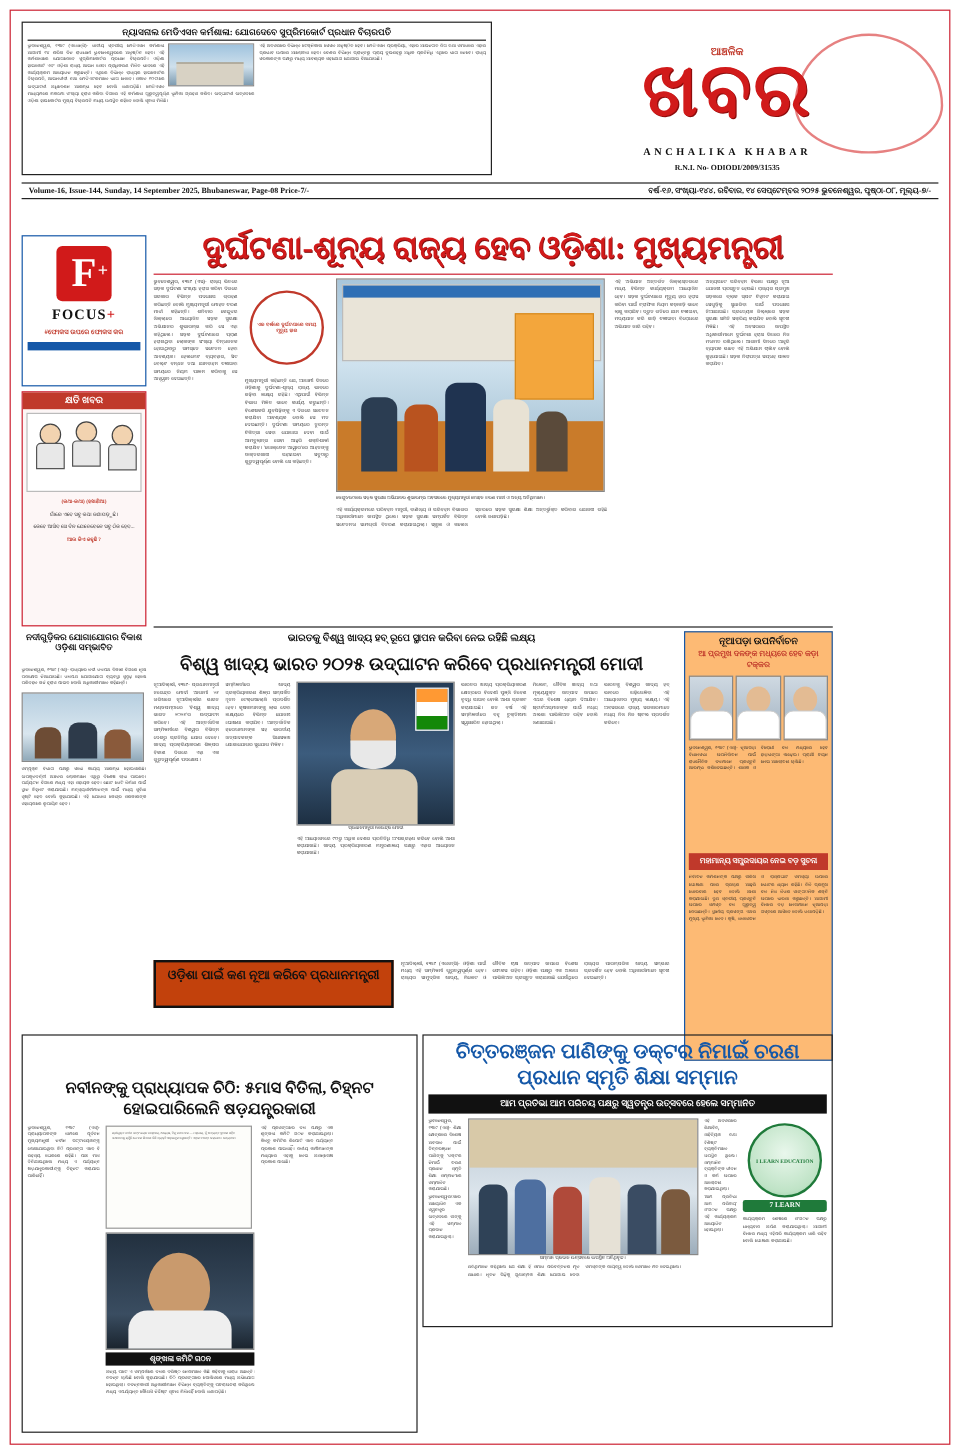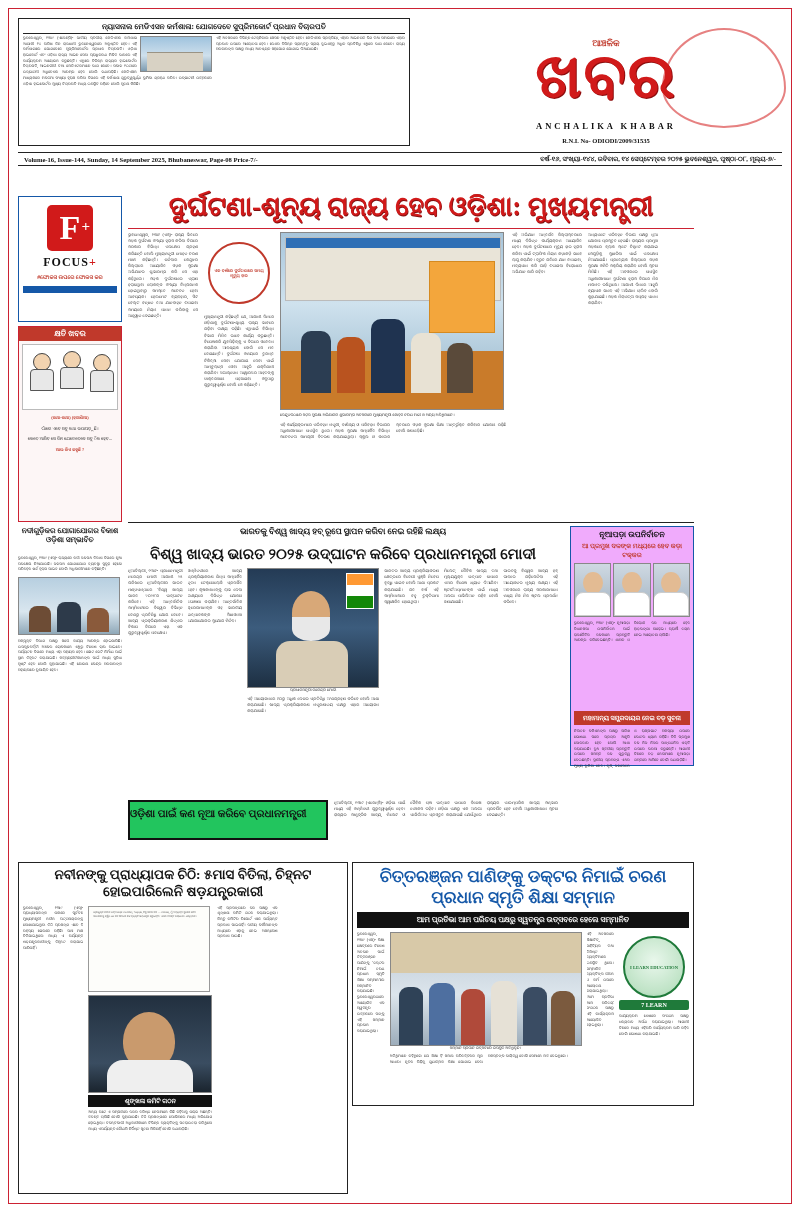--- a/index.html
+++ b/index.html
@@ -186,45 +186,45 @@
     width:130px;height:118px;border:1px solid #888;overflow:hidden;position:relative;
     background:linear-gradient(180deg,#243b55 0%,#3c5c7d 50%,#1d2f42 100%);
   }
   .modi-flag{position:absolute;right:4px;top:4px;width:26px;height:34px;
     background:linear-gradient(180deg,#ff9933 33%,#fff 33%,#fff 66%,#138808 66%);border:1px solid #fff;}
   .modi-head{position:absolute;left:44px;top:22px;width:38px;height:44px;border-radius:50% 50% 45% 45%;background:#d8a878;}
   .modi-beard{position:absolute;left:44px;top:48px;width:38px;height:24px;border-radius:0 0 50% 50%;background:#e8e8e8;}
   .modi-body{position:absolute;left:28px;bottom:0;width:72px;height:46px;background:#d9cdb6;border-radius:14px 14px 0 0;}
   .ribbon{
     position:absolute;left:128px;top:800px;width:200px;height:40px;
-    border:2px solid #111;box-sizing:border-box;text-align:left;
-    font-size:10.5px;font-weight:bold;line-height:1.25;padding-top:5px;background:#22c55e;
+    border:2px solid #111;box-sizing:border-box;text-align:center;
+    font-size:10.5px;font-weight:bold;line-height:1.25;padding-top:5px;background:#c2410c;
   }
   
   .rbox{
-    position:absolute;left:570px;top:526px;width:124px;height:240px;
-    border:1px solid #1558a8;box-sizing:border-box;background:#f0abfc;padding:3px;
+    position:absolute;left:570px;top:526px;width:124px;height:358px;
+    border:1px solid #1558a8;box-sizing:border-box;background:#fdba74;padding:3px;
   }
   .rbox-h1{font-size:8px;font-weight:bold;text-align:center;color:#111;}
   .rbox-h2{font-size:6.6px;font-weight:bold;text-align:center;color:#c0392b;margin-top:2px;line-height:1.3;}
   .rbox-photos{display:flex;gap:2px;margin:4px 0;}
   .rb-ph{flex:1;height:52px;border:1px solid #888;background:linear-gradient(180deg,#cfd9e2,#9fb0bf);position:relative;overflow:hidden;}
   .rb-ph .h{position:absolute;left:50%;transform:translateX(-50%);top:8px;width:20px;height:22px;border-radius:50%;background:#e3bb93;}
   .rb-ph .b{position:absolute;left:50%;transform:translateX(-50%);bottom:0;width:34px;height:22px;background:#fff;border-radius:8px 8px 0 0;border:1px solid #ccc;}
   .rbox-sub{
     background:#c0392b;color:#fff;font-size:6.4px;font-weight:bold;text-align:center;
     padding:3px 2px;margin:4px 0;line-height:1.3;
   }
   
   .bl{
     position:absolute;left:18px;top:862px;width:330px;height:332px;
     border:1px solid #222;box-sizing:border-box;padding:4px;
   }
   .bl-head{
-    font-size:13.5px;font-weight:bold;text-align:center;line-height:1.25;color:#111;
+    font-size:13.5px;font-weight:bold;text-align:center;line-height:1.25;color:#111;margin-top:32px;
   }
   .bl-cols{display:flex;gap:5px;margin-top:5px;height:286px;}
   .bl-c{width:62px;}
   .bl-photo{
     width:122px;height:96px;border:1px solid #888;margin-bottom:2px;position:relative;overflow:hidden;
     background:linear-gradient(180deg,#22303f 0%,#3a4d61 70%,#1a242e 100%);
   }
   .bl-photo .face{position:absolute;left:34px;top:16px;width:52px;height:58px;border-radius:50% 50% 46% 46%;background:#c99a6d;}
   .bl-photo .shirt{position:absolute;left:18px;bottom:0;width:86px;height:32px;background:#efefef;border-radius:16px 16px 0 0;}
   .bl-capbar{background:#111;color:#fff;font-size:6.4px;text-align:center;padding:2px 0;font-weight:bold;}

